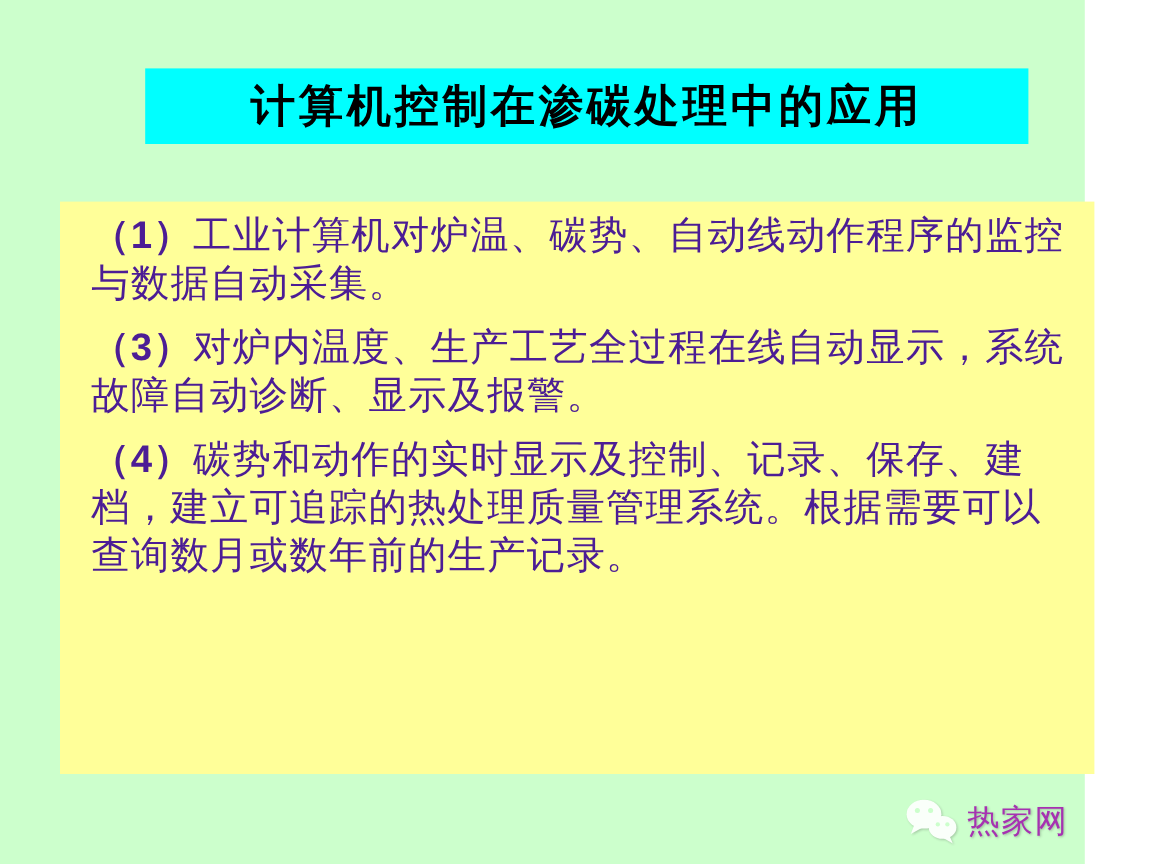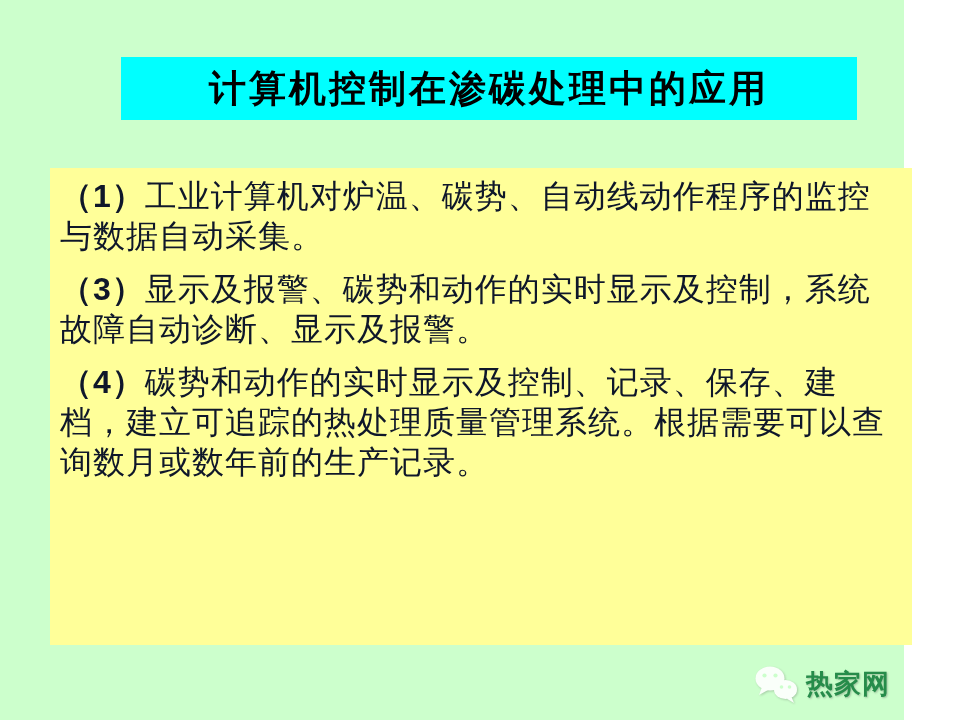--- a/index.html
+++ b/index.html
@@ -38,43 +38,43 @@
     position: absolute;
     left: 50px;
     top: 168px;
     width: 862px;
     height: 477px;
     background: #ffff99;
     box-sizing: border-box;
     padding: 8px 12px 8px 10px;
   }
   .para {
-    margin: 0 0 13px 0;
+    margin: 0 0 13px 16px;
     font-size: 32px;
     line-height: 40px;
-    color: #0f172a;
+    color: #4c1d95;
     letter-spacing: 1px;
     text-align: left;
   }
   .para .num {
     font-weight: bold;
   }
   .watermark {
     position: absolute;
     right: 14px;
     bottom: 16px;
     display: flex;
     align-items: center;
     gap: 7px;
     opacity: 0.9;
   }
   .watermark-text {
     font-size: 27px;
-    font-weight: bold;
-    color: #15803d;
+    font-weight: normal;
+    color: #a21caf;
     letter-spacing: 1px;
     text-shadow: 1px 1px 2px rgba(110,130,110,0.55);
     white-space: nowrap;
   }
   .wechat-icon {
     width: 46px;
     height: 40px;
     display: block;
     filter: drop-shadow(1px 1px 1px rgba(110,130,110,0.45));
   }
@@ -83,21 +83,21 @@
 <body>
 
 <div class="slide">
 
   <div class="title-bar">
     <span class="title-text">计算机控制在渗碳处理中的应用</span>
   </div>
 
   <div class="content-box">
     <p class="para"><span class="num"><span>（</span><span>1</span><span>）</span></span><span>工业计算机对炉温、碳势、自动线动作程序的监控与数据自动采集。</span></p>
-    <p class="para"><span class="num"><span>（</span><span>3</span><span>）</span></span><span>显示及报警、碳势和动作的实时显示及控制，系统故障自动诊断、显示及报警。</span></p>
+    <p class="para"><span class="num"><span>（</span><span>3</span><span>）</span></span><span>对炉内温度、生产工艺全过程在线自动显示，系统故障自动诊断、显示及报警。</span></p>
     <p class="para"><span class="num"><span>（</span><span>4</span><span>）</span></span><span>碳势和动作的实时显示及控制、记录、保存、建档，建立可追踪的热处理质量管理系统。根据需要可以查询数月或数年前的生产记录。</span></p>
   </div>
 
   <div class="watermark">
     <svg class="wechat-icon" viewBox="0 0 46 40" xmlns="http://www.w3.org/2000/svg">
 
       <ellipse cx="17" cy="14.5" rx="14.5" ry="12" fill="#ffffff"></ellipse>
       <path d="M9 23 L6 31 L15 26 Z" fill="#ffffff"></path>
       <circle cx="11.5" cy="11.5" r="2.1" fill="#ccffcc"></circle>
       <circle cx="22.5" cy="11.5" r="2.1" fill="#ccffcc"></circle>

